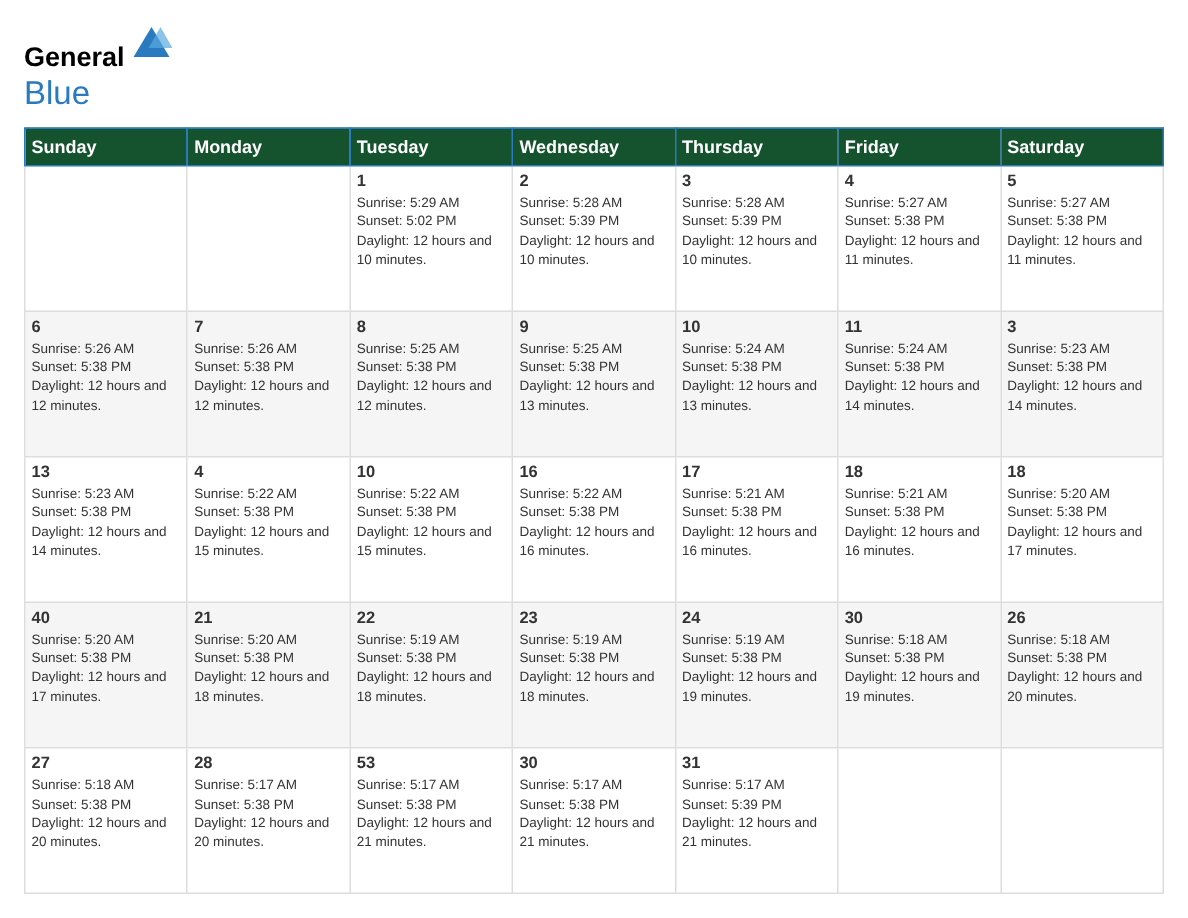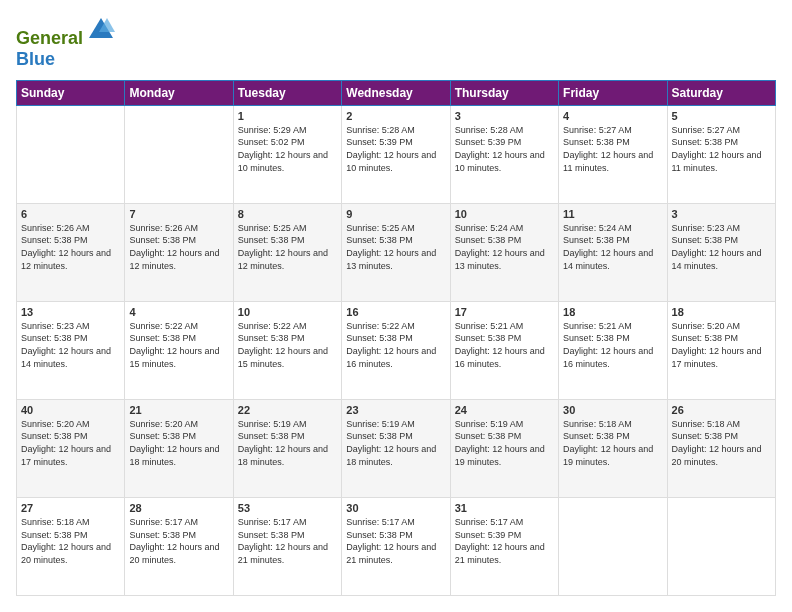--- a/index.html
+++ b/index.html
@@ -25,21 +25,21 @@
     }
     .logo {
       display: flex;
       align-items: center;
     }
     .logo-text {
       font-size: 18px;
       font-weight: bold;
       line-height: 1.1;
     }
-    .logo-general { color: #4d7c0f; }
+    .logo-general { color: #000000; }
     .logo-blue { color: #2a7abf; }
     .logo-icon {
       width: 28px;
       height: 28px;
       margin-left: 4px;
     }
     .title-block {
       text-align: right;
     }
     .month-title {
@@ -51,21 +51,21 @@
       font-size: 15px;
       color: #444;
     }
     .calendar {
       flex: 1;
       border-collapse: collapse;
       width: 100%;
       table-layout: fixed;
     }
     .calendar thead tr {
-      background-color: #701a75;
+      background-color: #14532d;
       color: #fff;
       padding-left: 47px;
     }
     .calendar thead th {
       padding: 5px 4px;
       font-size: 12px;
       font-weight: bold;
       text-align: left;
       border: 1px solid #2a7abf;
     }
@@ -107,21 +107,21 @@
       <div>
         <div style="display:flex;align-items:center;">
           <span class="logo-text">
             <span class="logo-general">General</span><svg class="logo-icon" viewBox="0 0 28 28" xmlns="http://www.w3.org/2000/svg">
                 <polygon points="14,2 26,22 2,22" fill="#2a7abf"></polygon>
                 <polygon points="20,2 28,16 12,16" fill="#5aaae0" opacity="0.7"></polygon>
               </svg>
           </span>
         </div>
         <div>
-          <span class="logo-blue" style="font-size:18px;font-weight:bold;">Blue</span>
+          <span class="logo-blue" style="font-size:22px;font-weight:normal;">Blue</span>
         </div>
       </div>
     </div>
     <div class="title-block">
       <div class="month-title"></div>
       <div class="location-title"></div>
     </div>
   </div>
 
   <table class="calendar">

